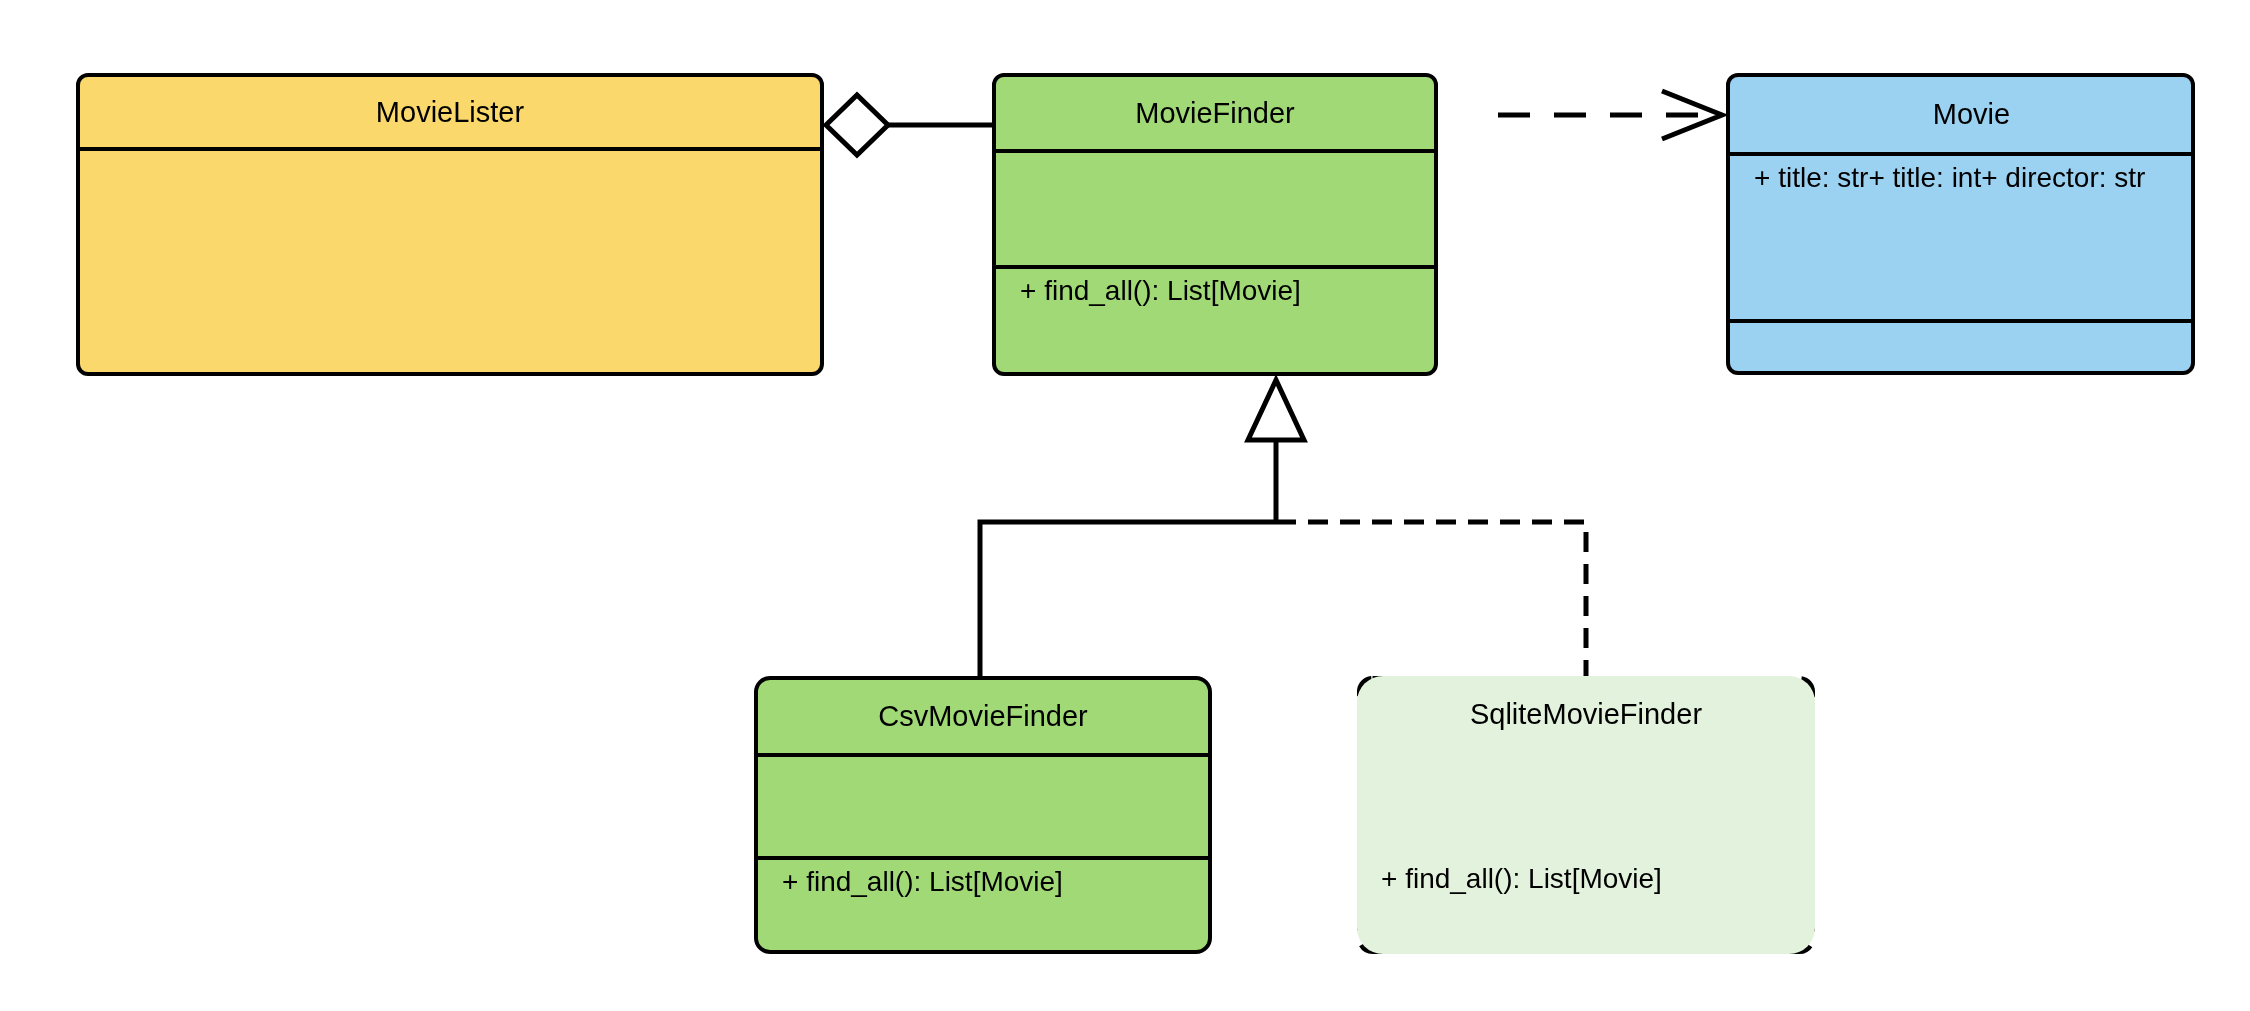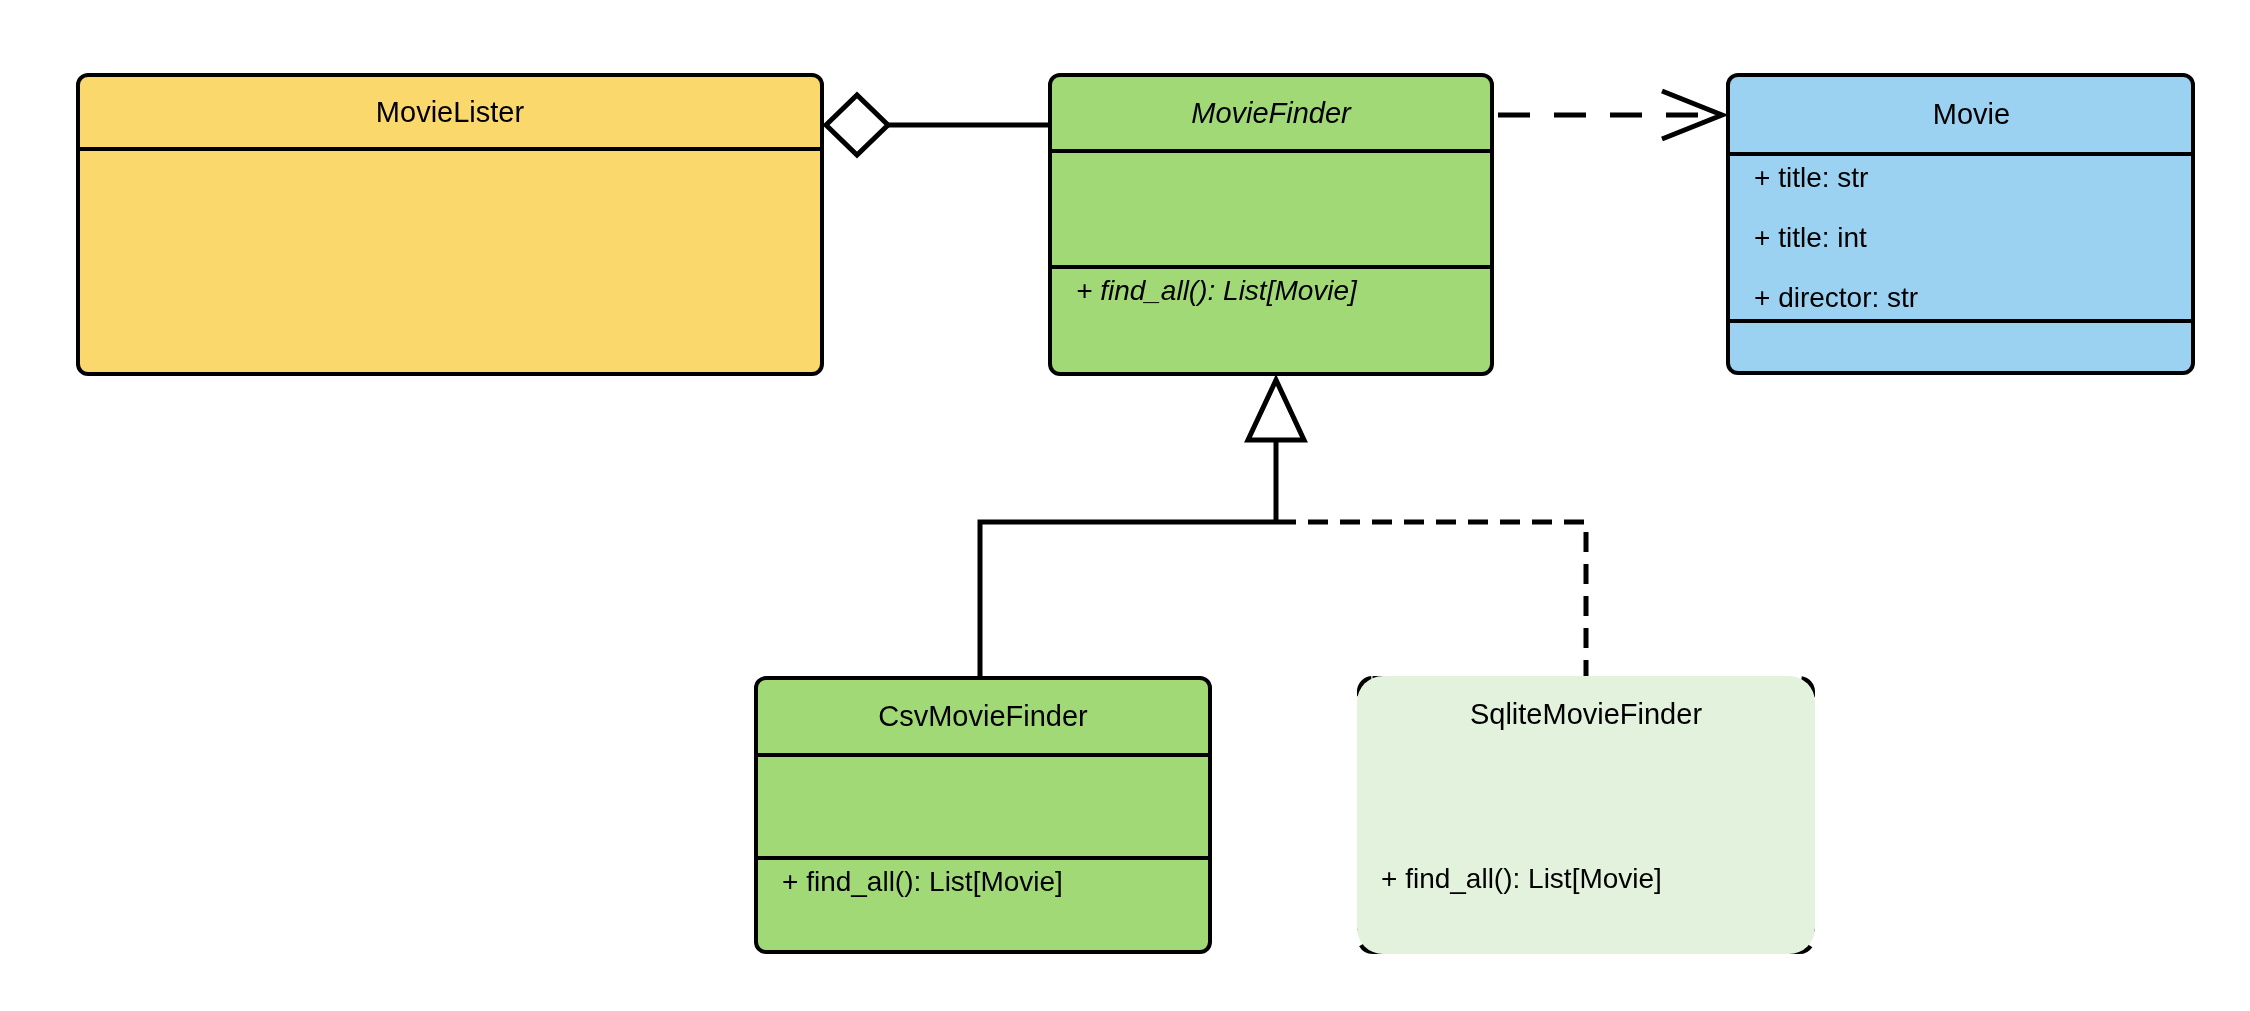--- a/index.html
+++ b/index.html
@@ -29,41 +29,41 @@
     overflow: hidden;
   }
   .box-title {
     display: flex; align-items: center; justify-content: center;
     font-size: 29px;
     white-space: nowrap;
     flex: 0 0 auto;
   }
   .compartment {
     border-top: 4px solid #000;
-    display: flex; flex-direction: column; justify-content: space-between;
+    display: flex; flex-direction: row; justify-content: flex-start;
     padding-left: 24px;
     flex: 0 0 auto;
   }
   .compartment.grow { flex: 1 1 auto; }
   .member { line-height: 43px; white-space: nowrap; }
 
   
   #box-movielister { left: 76px;  top: 73px;  width: 748px; height: 303px; background: #FBD86B; }
   #box-movielister .box-title { height: 70px; }
   #box-movielister .attrs    { height: 95px; }
 
-  #box-moviefinder { left: 1048px; top: 73px; width: 446px; height: 303px; background: #A0D976; font-style: italic; }
+  #box-moviefinder { left: 992px; top: 73px; width: 446px; height: 303px; background: #A0D976; }
   #box-moviefinder .box-title { height: 72px; }
   #box-moviefinder .attrs    { height: 116px; }
 
   #box-movie { left: 1726px; top: 73px; width: 469px; height: 302px; background: #9BD1F1; }
   #box-movie .box-title { height: 75px; padding-left: 22px; }
   #box-movie .attrs    { height: 167px; }
 
-  #box-csvmoviefinder { left: 754px; top: 676px; width: 458px; height: 278px; background: #A0D976; }
+  #box-csvmoviefinder { left: 754px; top: 676px; width: 458px; height: 278px; background: #A0D976; border-radius: 16px; }
   #box-csvmoviefinder .box-title { height: 73px; }
   #box-csvmoviefinder .attrs    { height: 103px; }
 
   
   #box-sqlitemoviefinder {
     left: 1357px; top: 676px; width: 458px; height: 278px;
     background: #E3F2DC; border: none; border-radius: 26px;
   }
   #box-sqlitemoviefinder .box-title { height: 77px; }
   #box-sqlitemoviefinder .attrs { height: 104px; border-top: none; }

